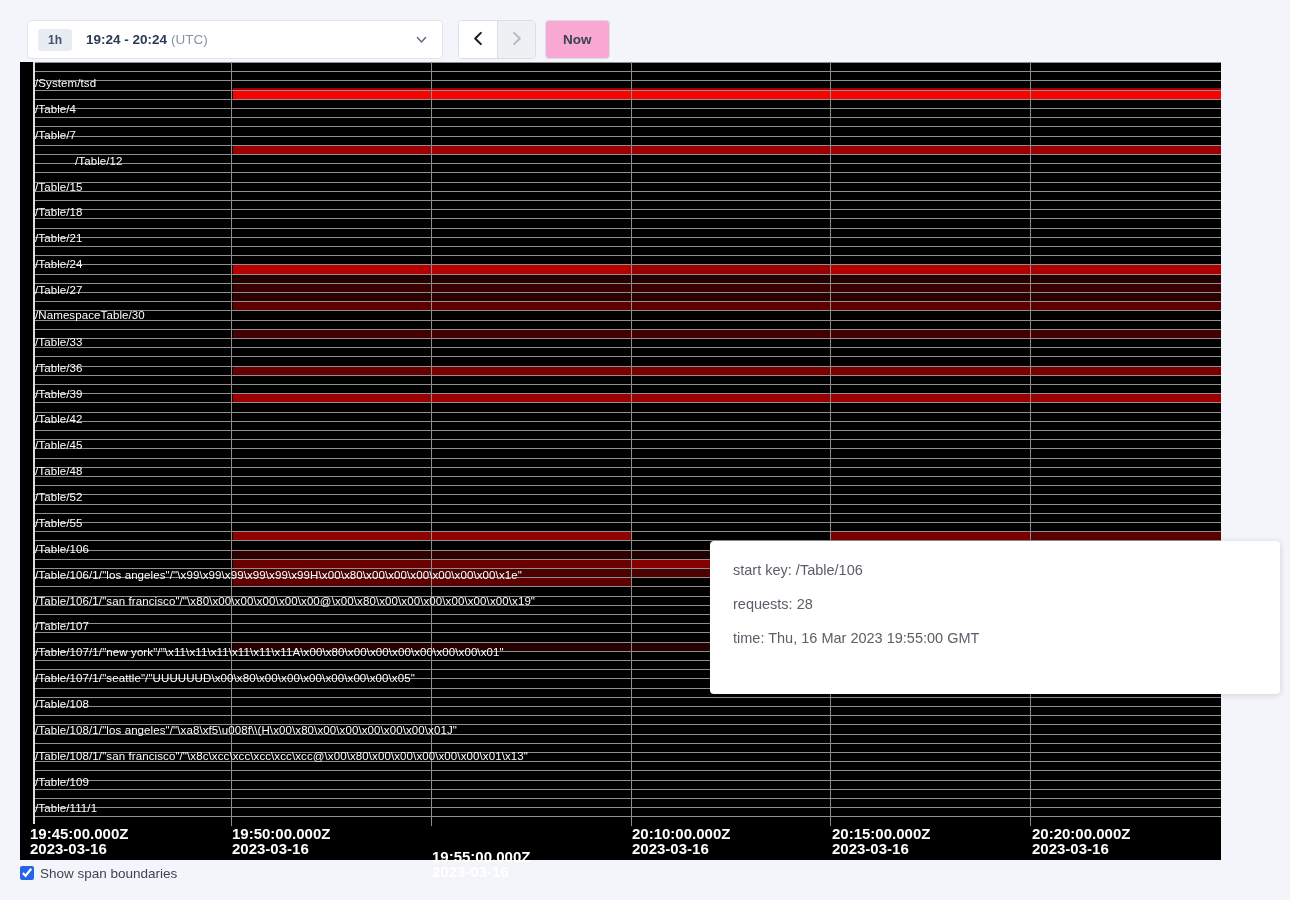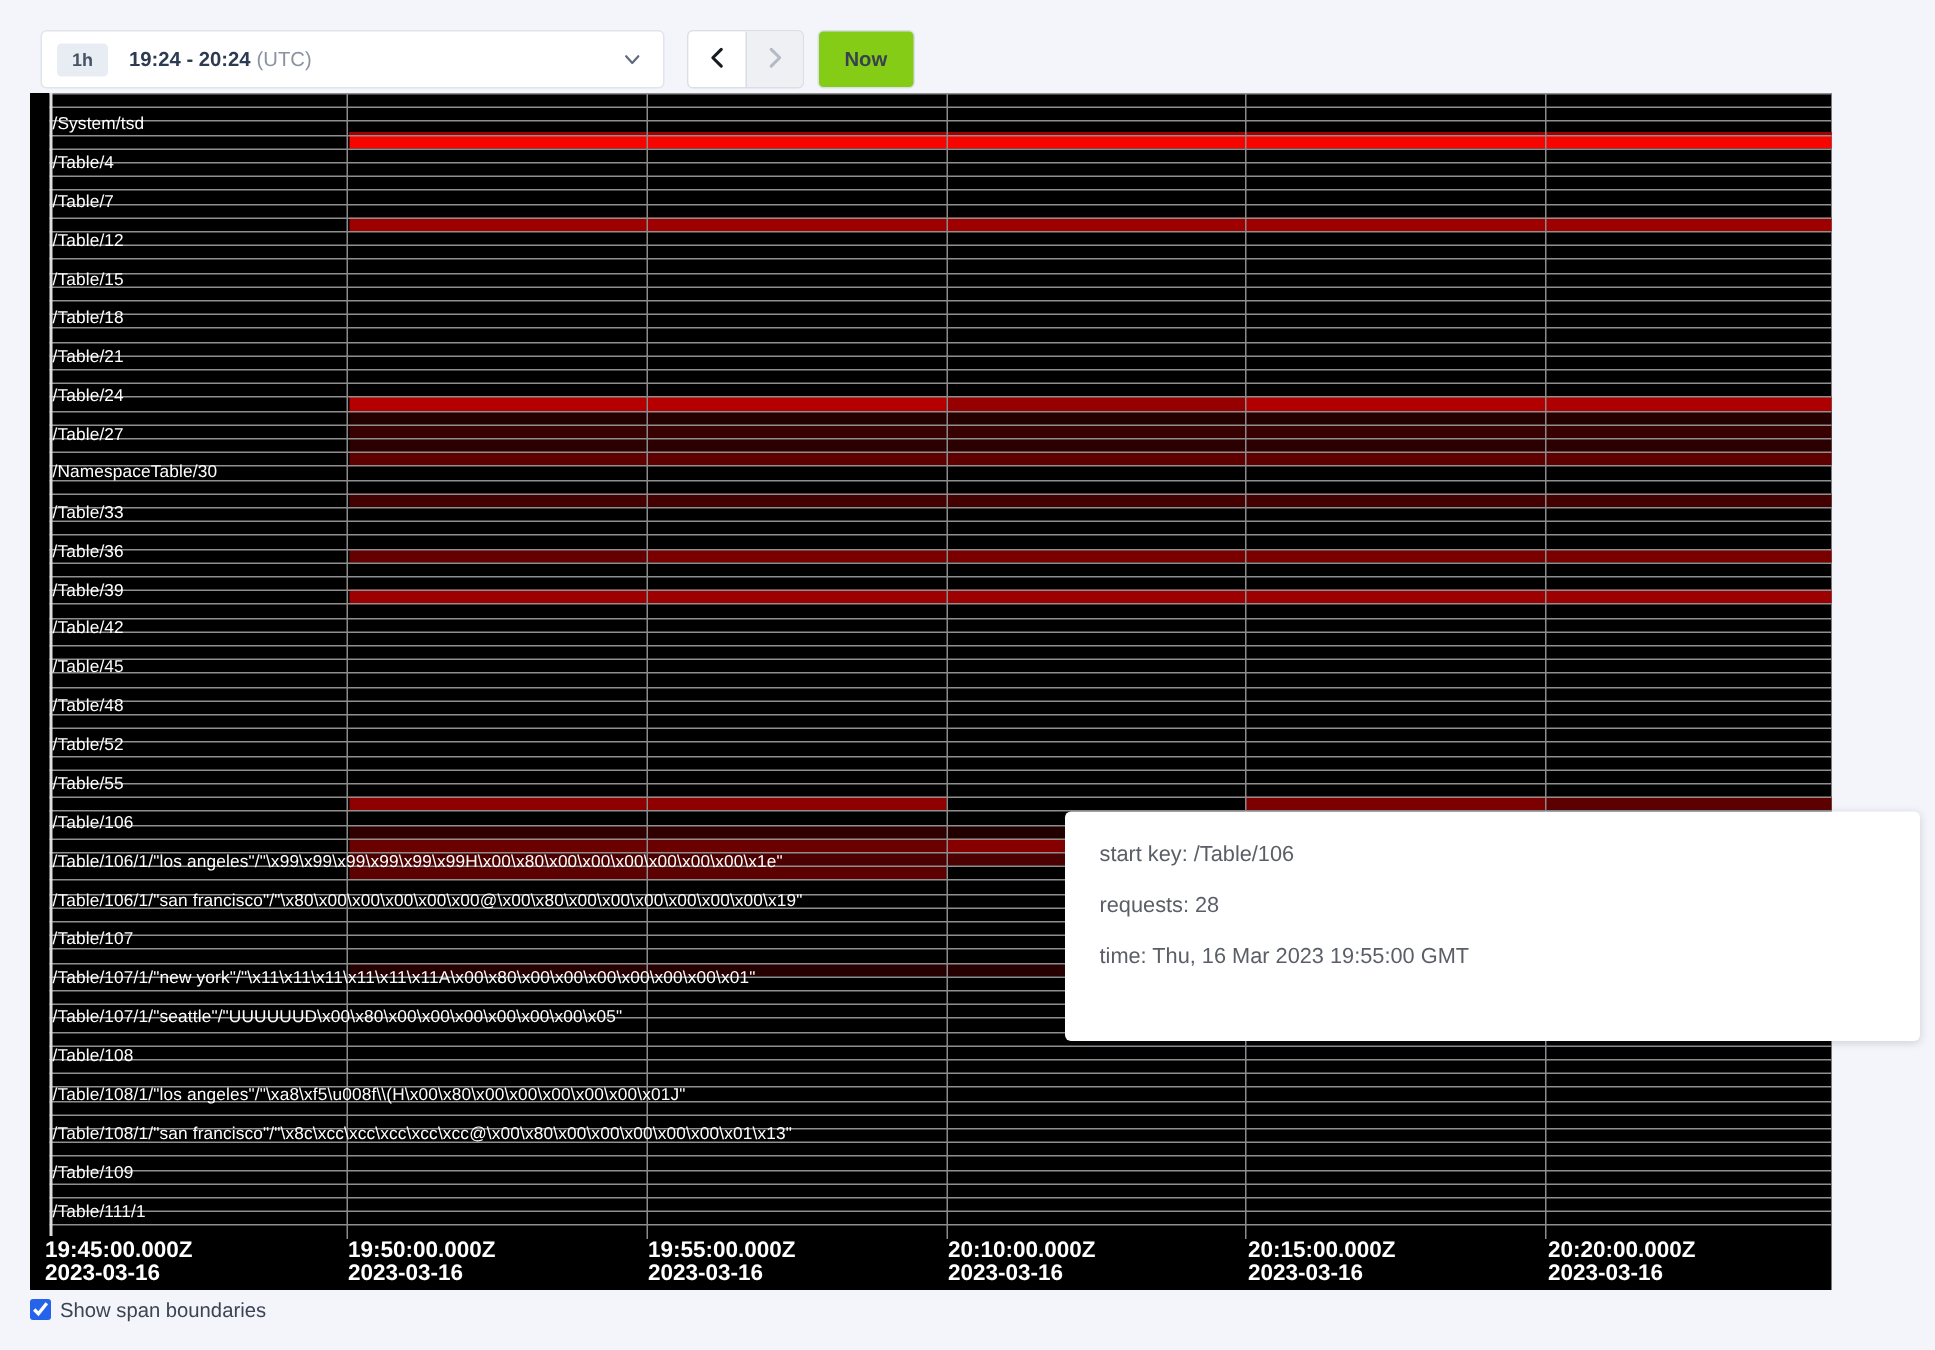--- a/index.html
+++ b/index.html
@@ -18,21 +18,21 @@
   .caret-down { margin-left:auto; color:#5f6b7c; display:flex; align-items:center; }
 
   .nav-group { position:absolute; left:458px; top:20px; height:39px; display:flex;
     border:1px solid #dadfe7; border-radius:4px; overflow:hidden; background:#fff; }
   .nav-btn { width:38px; height:100%; display:flex; align-items:center; justify-content:center;
     background:#fff; border:none; cursor:pointer; color:#171c24; }
   .nav-btn + .nav-btn { border-left:1px solid #dadfe7; }
   .nav-btn.disabled { background:#eef0f4; color:#b4bbc6; cursor:default; }
 
   .now-btn { position:absolute; left:545px; top:20px; height:39px; padding:0 17px;
-    background:#84cc16; border:1px solid #dadfe7; border-radius:4px;
+    background:#f9a8d4; border:1px solid #dadfe7; border-radius:4px;
     font-family:"Liberation Sans", sans-serif; font-size:13.5px; font-weight:700; color:#38414f; cursor:pointer; }
 
   
   .kv-canvas { position:absolute; left:20px; top:62px; width:1201px; height:798px; background:#000; }
   .band { position:absolute; height:9.2px; z-index:1; }
   .band.bright { border-top:2px solid #a30000; height:11px; margin-top:-2px; }
   .hline { position:absolute; left:13px; width:1188px; height:1px; background:#8f8f8f; z-index:2; }
   .vline { position:absolute; top:0; width:1px; height:764px; background:#8a8a8a; z-index:3; }
   .leftline { position:absolute; left:13px; top:0; width:2px; height:762px; background:#dfdfdf; z-index:3; }
   .row-label { position:absolute; left:15px; transform:translateY(-50%); color:#fff;
@@ -207,21 +207,21 @@
     <div class="hline" style="top: 745.2px; background: rgb(143, 143, 143);"></div>
     <div class="hline" style="top: 754.4px; background: rgb(143, 143, 143);"></div>
     <div class="vline" style="left: 211px;"></div>
     <div class="vline" style="left: 411px;"></div>
     <div class="vline" style="left: 611px;"></div>
     <div class="vline" style="left: 810px;"></div>
     <div class="vline" style="left: 1010px;"></div>
     <div class="row-label" style="top: 21px;">/System/tsd</div>
     <div class="row-label" style="top: 46.875px;">/Table/4</div>
     <div class="row-label" style="top: 72.75px;">/Table/7</div>
-    <div class="row-label" style="top: 98.625px;">/Table/12</div>
+    <div class="row-label" style="top: 98.625px; margin-left: 40px;">/Table/12</div>
     <div class="row-label" style="top: 124.5px;">/Table/15</div>
     <div class="row-label" style="top: 150.375px;">/Table/18</div>
     <div class="row-label" style="top: 176.25px;">/Table/21</div>
     <div class="row-label" style="top: 202.125px;">/Table/24</div>
     <div class="row-label" style="top: 228px;">/Table/27</div>
     <div class="row-label" style="top: 253px;">/NamespaceTable/30</div>
     <div class="row-label" style="top: 279.75px;">/Table/33</div>
     <div class="row-label" style="top: 305.625px;">/Table/36</div>
     <div class="row-label" style="top: 331.5px;">/Table/39</div>
     <div class="row-label" style="top: 357.375px;">/Table/42</div>
@@ -241,21 +241,21 @@
     <div class="row-label" style="top: 719.625px;">/Table/109</div>
     <div class="row-label" style="top: 745.5px;">/Table/111/1</div>
     <div class="x-label" style="left: 10px;">
       <div>19:45:00.000Z</div>
       <div>2023-03-16</div>
     </div>
     <div class="x-label" style="left: 212px;">
       <div>19:50:00.000Z</div>
       <div>2023-03-16</div>
     </div>
-    <div class="x-label" style="left: 412px;">
+    <div class="x-label" style="left: 412px; margin-top: 23px;">
       <div>19:55:00.000Z</div>
       <div>2023-03-16</div>
     </div>
     <div class="x-label" style="left: 612px;">
       <div>20:10:00.000Z</div>
       <div>2023-03-16</div>
     </div>
     <div class="x-label" style="left: 812px;">
       <div>20:15:00.000Z</div>
       <div>2023-03-16</div>

